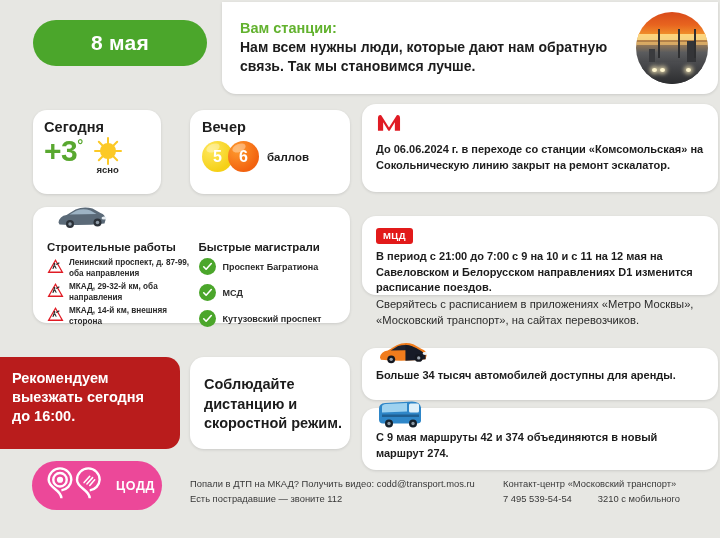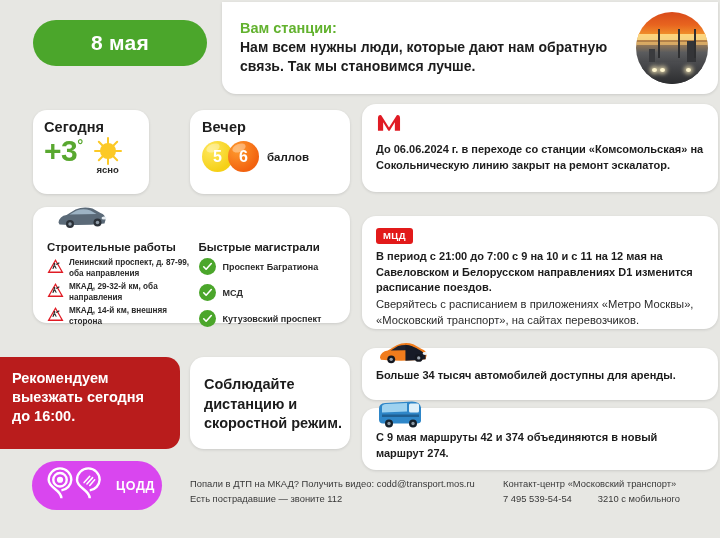--- a/index.html
+++ b/index.html
@@ -95,21 +95,21 @@
     position: absolute; top: 24%; width: 2px; height: 40%;
     background: #2e2f31;
   }
   .msg-photo .headl {
     position: absolute; bottom: 16%; width: 5px; height: 4px;
     border-radius: 50%; background: #fff6cf;
     box-shadow: 0 0 4px 2px rgba(255,240,190,.75);
   }
 
   
-  .today-card { left: 33px; top: 110px; width: 116px; height: 84px; padding: 9px 0 0 11px; }
+  .today-card { left: 33px; top: 110px; width: 128px; height: 84px; padding: 9px 0 0 11px; }
   .w-title { font-size: 14.5px; font-weight: bold; color: #1d1d1d; letter-spacing: .1px; }
   .today-row { display: flex; align-items: flex-start; margin-top: 1px; }
   .temp {
     font-size: 30px; font-weight: bold; color: #59a830;
     line-height: 1; letter-spacing: -.5px;
   }
   .temp .deg { font-size: 15px; vertical-align: super; }
   .sun-wrap { margin-left: 8px; text-align: center; }
   .sun { position: relative; width: 34px; height: 30px; }
   .sun .core {
@@ -181,21 +181,21 @@
   }
 
   
   .dist-card { left: 190px; top: 357px; width: 160px; height: 92px; padding: 18px 0 0 14px; }
   .dist-text { font-size: 14.5px; font-weight: bold; color: #1c1c1c; line-height: 1.35; }
 
   
   .codd {
     position: absolute; left: 32px; top: 461px;
     width: 130px; height: 49px;
-    background: #d946ef; border-radius: 25px;
+    background: #ec4899; border-radius: 25px;
     display: flex; align-items: center; padding-left: 11px;
   }
   .codd-label {
     color: #ffffff; font-size: 12.5px; font-weight: bold;
     letter-spacing: .6px; margin-left: 5px;
   }
 
   
   .foot-left { position: absolute; left: 190px; top: 476px; width: 300px; }
   .foot-right { position: absolute; left: 503px; top: 476px; width: 215px; text-align: left; }
@@ -207,21 +207,21 @@
   .rcard-body {
     font-size: 11px; font-weight: bold; color: #1c1c1c; line-height: 1.42;
   }
   .rcard-sub {
     font-size: 11.2px; color: #2a2a2a; line-height: 1.42; margin-top: 1px;
   }
 
   .metro-card { top: 104px; height: 88px; }
   .metro-logo { width: 26px; height: 20px; margin-bottom: 5px; }
 
-  .mcd-card { top: 216px; height: 113px; }
+  .mcd-card { top: 216px; height: 79px; }
   .mcd-badge {
     display: inline-block; background: #e21a1a;
     border-radius: 3px; padding: 2px 7px 3px 7px;
     color: #ffffff; font-size: 9.5px; font-weight: bold;
     letter-spacing: .4px; margin-bottom: 5px;
   }
 
   .rent-card { top: 348px; height: 52px; padding-top: 20px; }
   .bus-card  { top: 408px; height: 62px; padding-top: 22px; }
   .rcard .float-ico {

